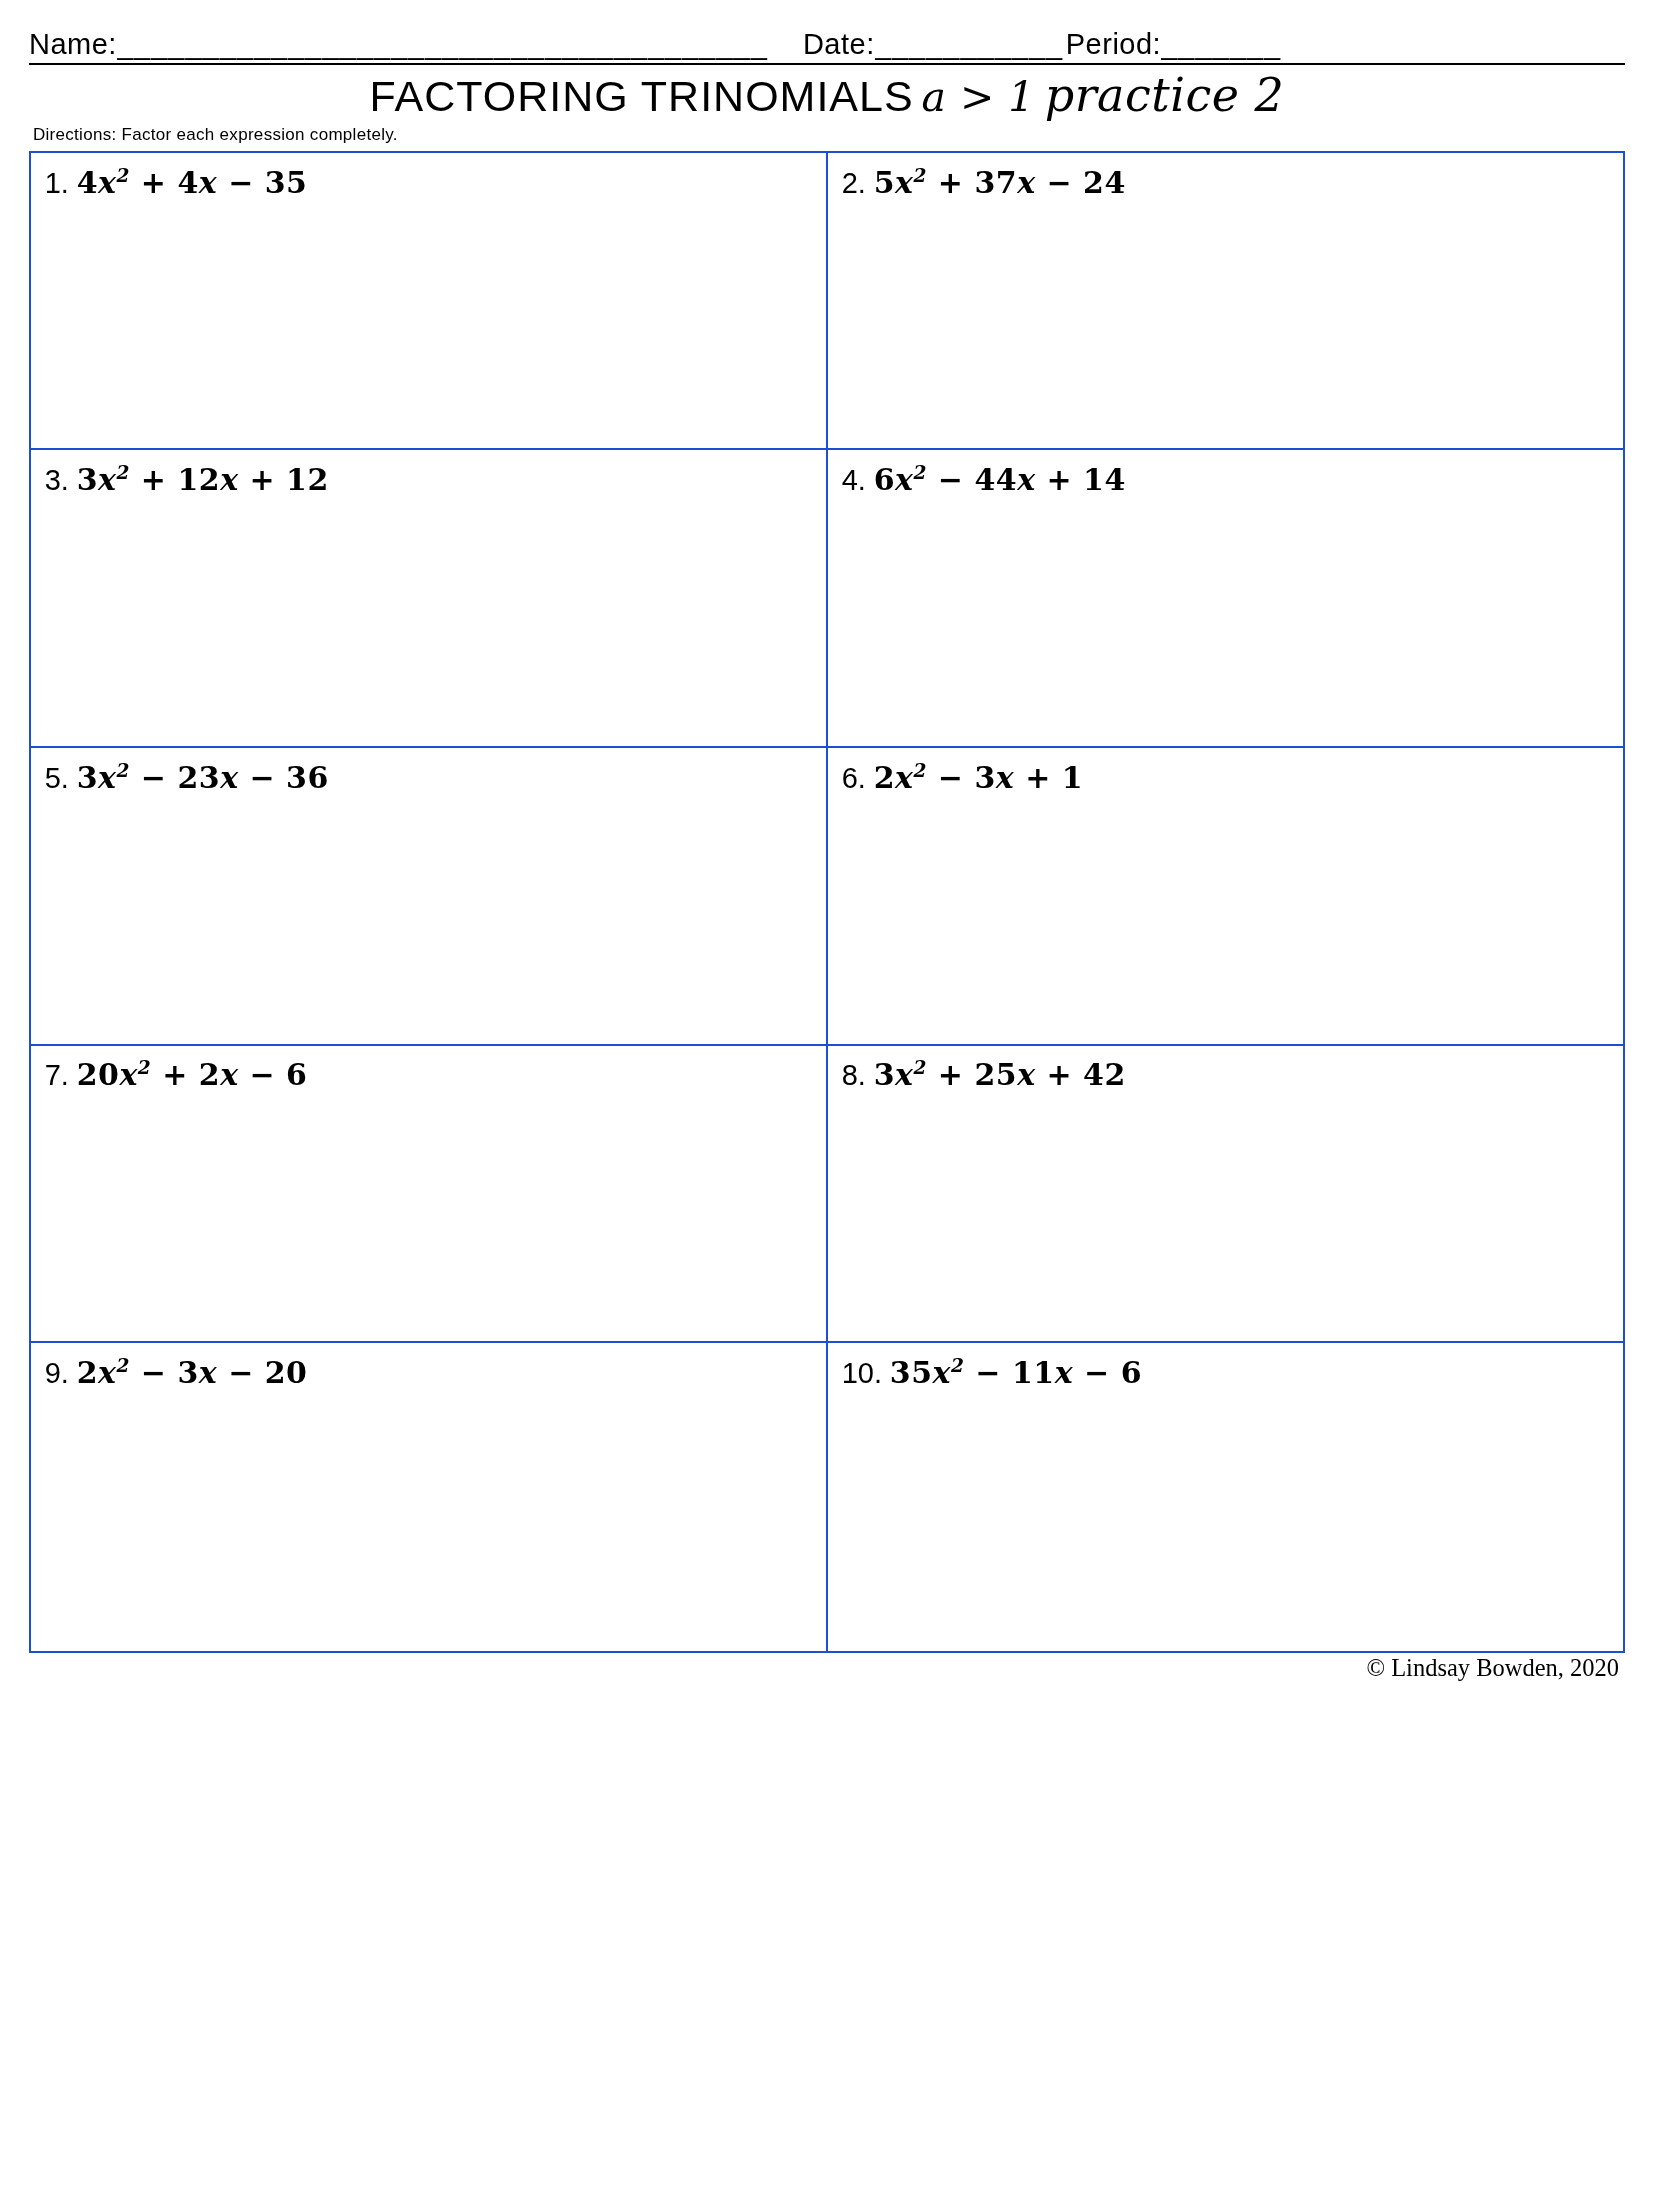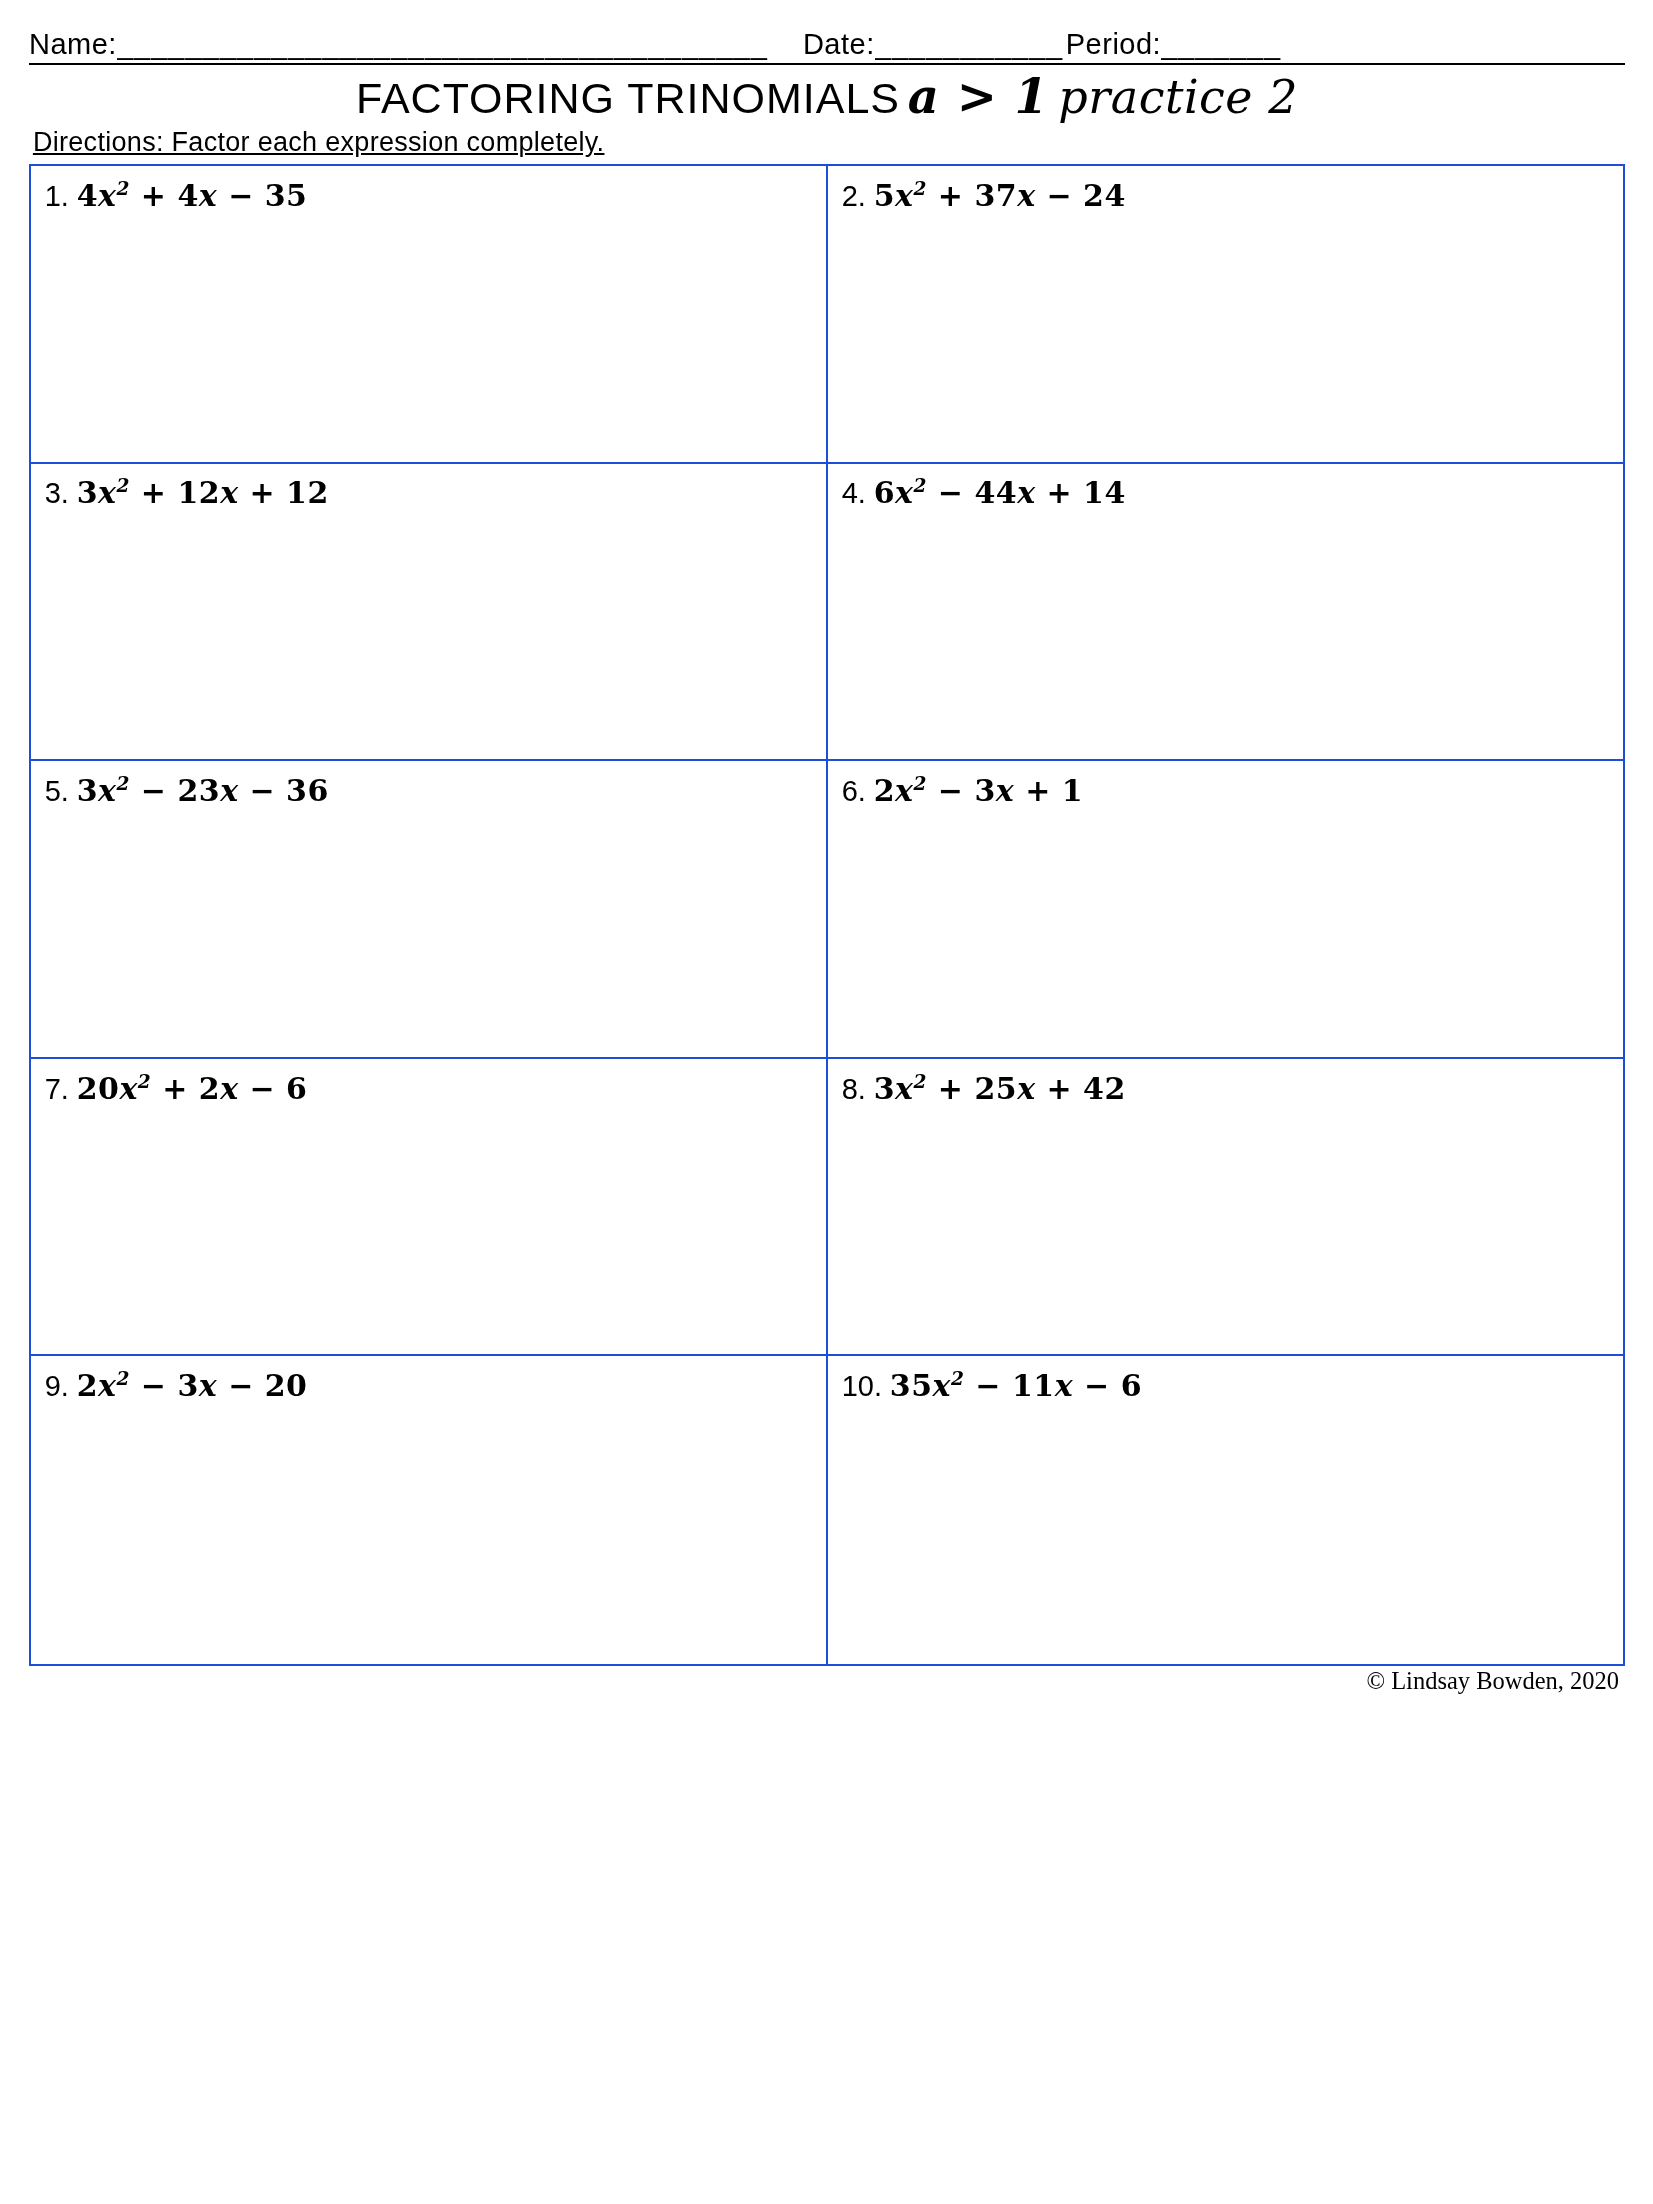--- a/index.html
+++ b/index.html
@@ -62,37 +62,36 @@
     letter-spacing: 0.5px;
   }
   .title .t-main {
     font-family: "Liberation Sans", sans-serif;
     font-stretch: condensed;
     letter-spacing: 1px;
   }
   .title .t-math {
     font-family: "DejaVu Serif", serif;
     font-style: italic;
-    font-weight: bold;
-    font-size: 48px;
+    font-weight: normal;
+    font-size: 41px;
     padding-left: 7.8px;
     text-align: right;
   }
   .title .t-script {
     font-family: "DejaVu Serif", serif;
     font-style: italic;
     font-size: 46px;
     padding-left: 9.8px;
   }
 
   .directions {
-    font-size: 27px;
+    font-size: 17px;
     margin: 3.9px 0 5.9px 3.9px;
     letter-spacing: 0.3px;
-    text-decoration: underline;
   }
 
   
   table.grid {
     width: 100%;
     border-collapse: collapse;
     table-layout: fixed;
     border: 2.9px solid #000;
   }
   table.grid td {

